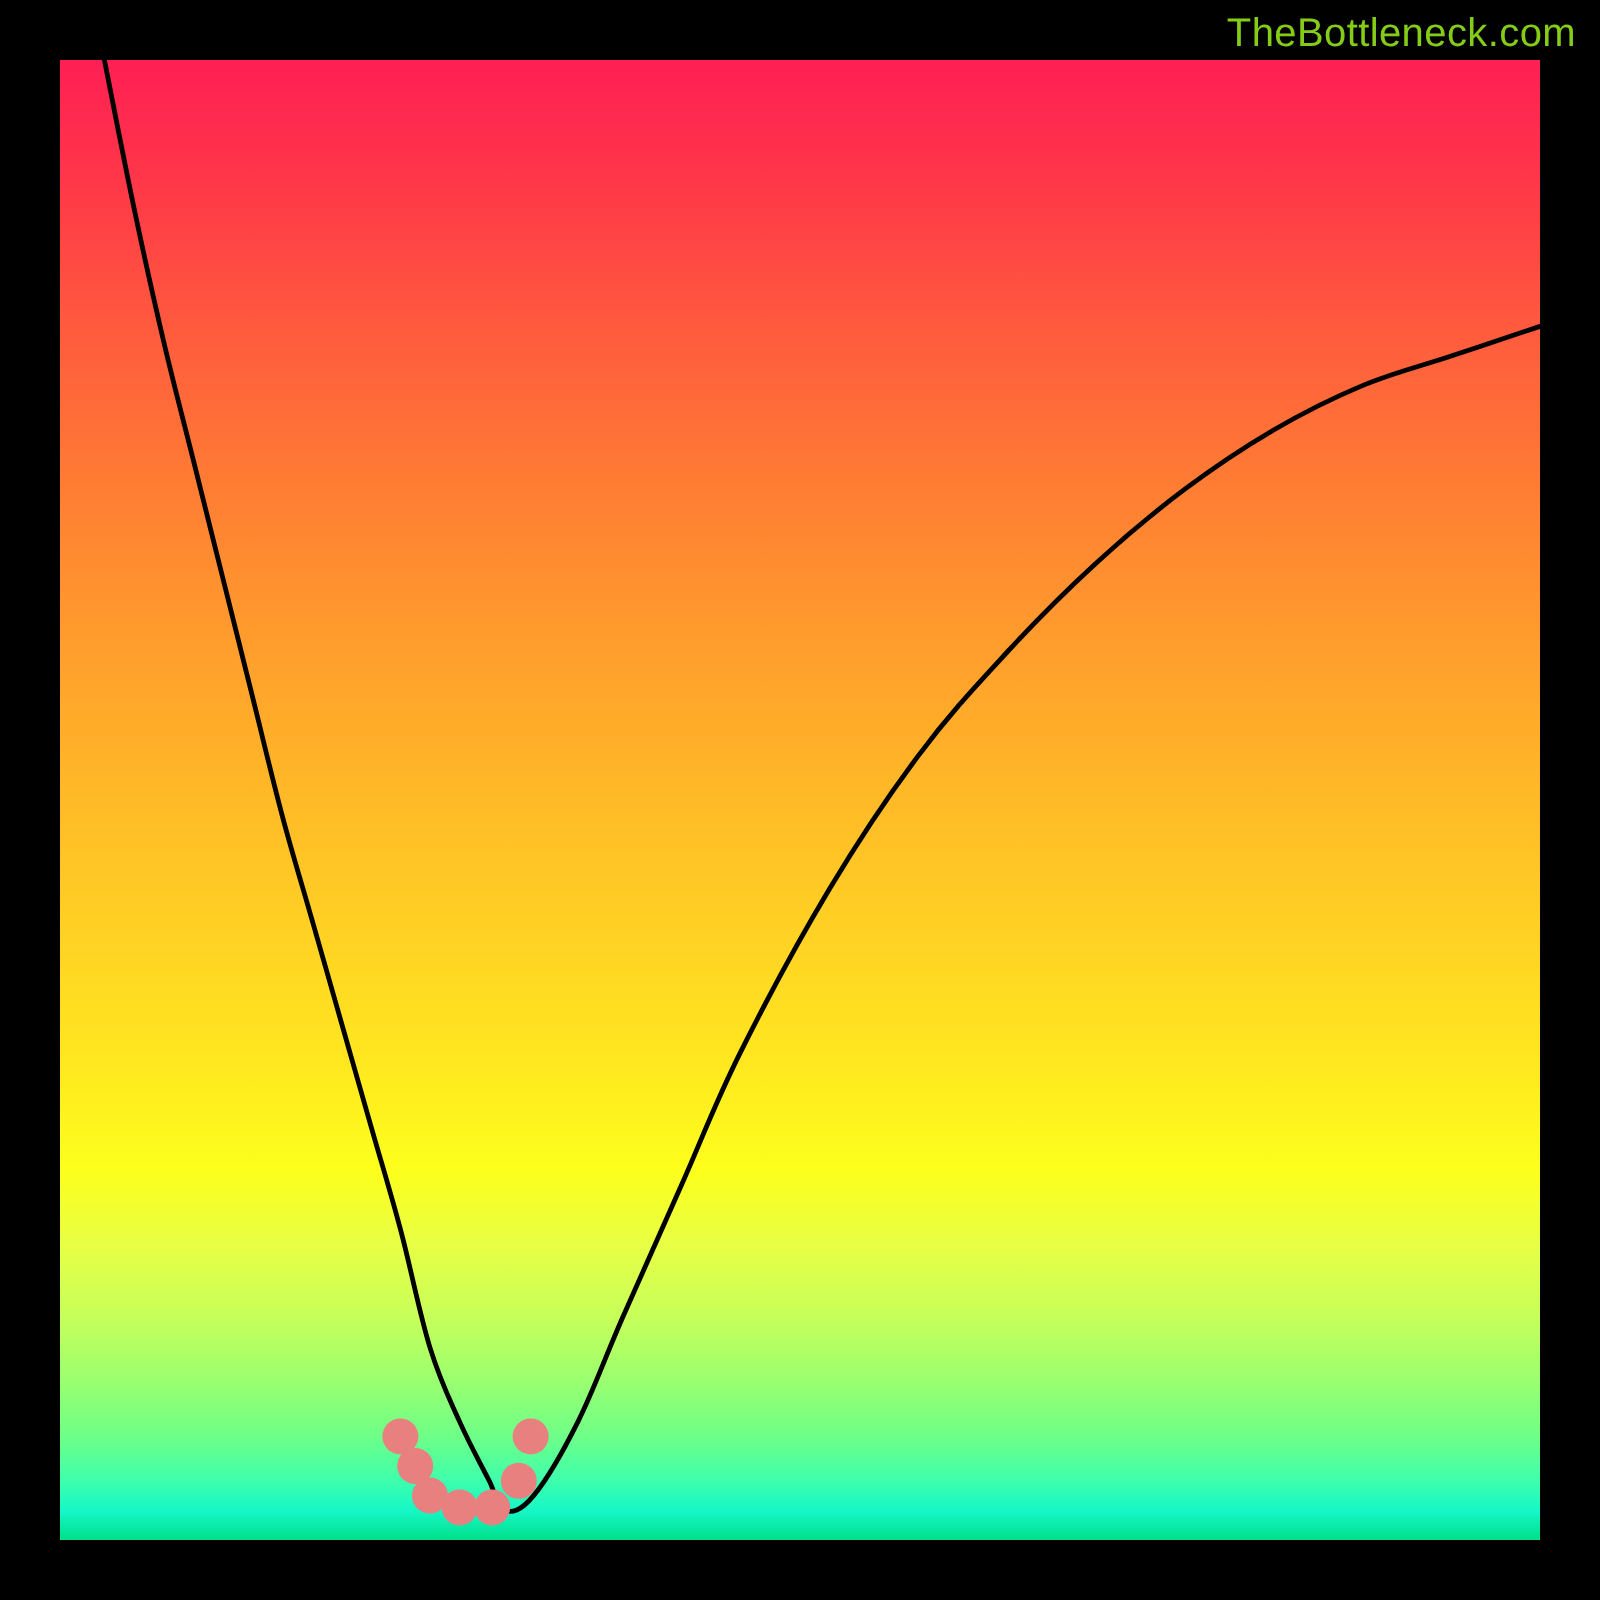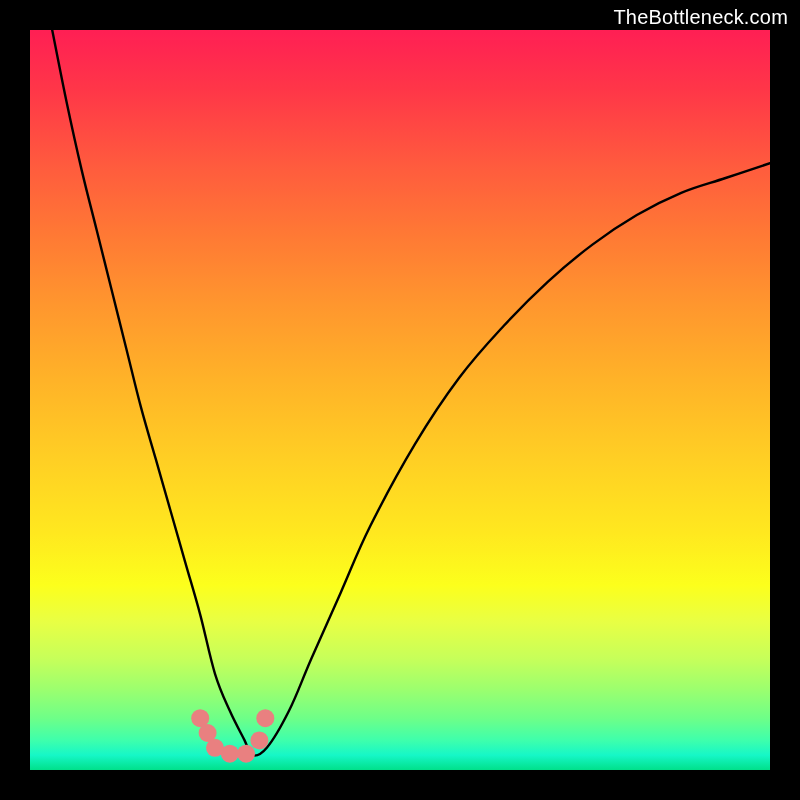--- a/index.html
+++ b/index.html
@@ -42,21 +42,21 @@
       #3effac 96%,
       #16f7c7 98%,
       #00e08a 100%
     );
     overflow: hidden;
   }
   .watermark {
     position: absolute;
     top: 6px;
     right: 12px;
-    color: #ffffff;
+    color: #84cc16;
     font-size: 20px;
     font-weight: 500;
     letter-spacing: 0.2px;
     user-select: none;
   }
   svg.curve {
     position: absolute;
     left: 0;
     top: 0;
     width: 740px;

